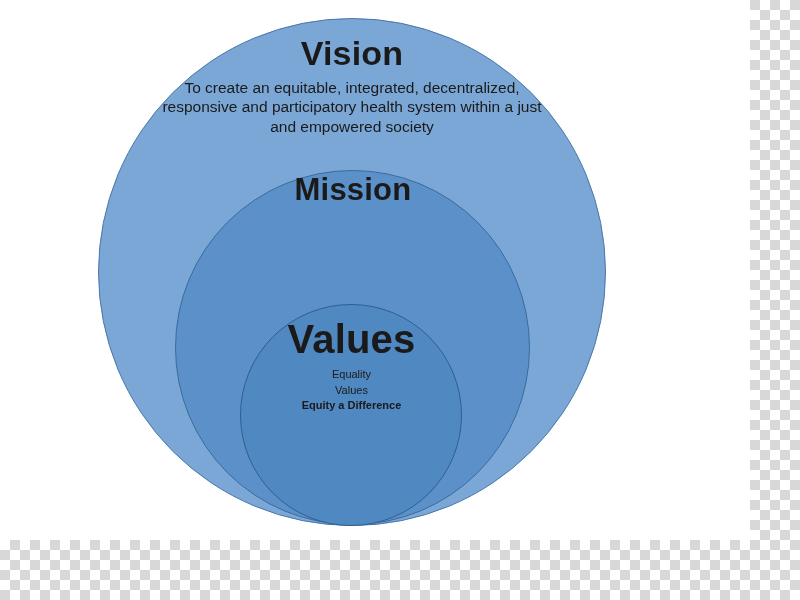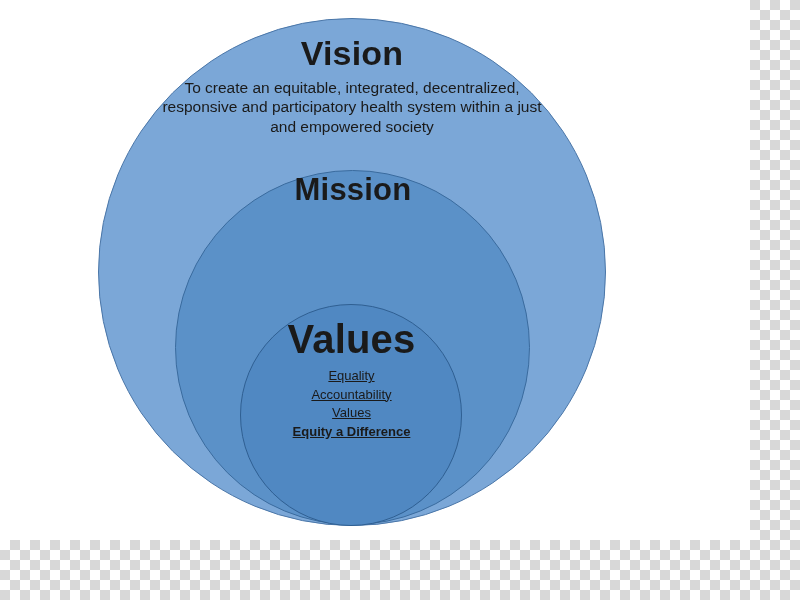--- a/index.html
+++ b/index.html
@@ -128,23 +128,22 @@
   #values-block {
     left: 250px;
     top: 314px;
     width: 203px;
   }
   #values-block .heading {
     font-size: 40px;
     margin-bottom: 2px;
   }
   #values-list {
-    font-size: 13px;
+    font-size: 11px;
     line-height: 1.42;
-    text-decoration: underline;
   }
   #values-list .value-item.emphasis {
     font-weight: bold;
   }
 </style>
 </head>
 <body>
 
 <div id="checker"></div>
 <div id="canvas"></div>
@@ -162,19 +161,18 @@
   </div>
 
   <div class="block" id="mission-block">
     <div class="heading">Mission</div>
   </div>
 
   <div class="block" id="values-block">
     <div class="heading">Values</div>
     <div id="values-list">
         <div class="value-item">Equality</div>
-        <div class="value-item">Accountability</div>
         <div class="value-item">Values</div>
         <div class="value-item emphasis">Equity a Difference</div>
       </div>
   </div>
 
 </div>
 
 </body></html>

